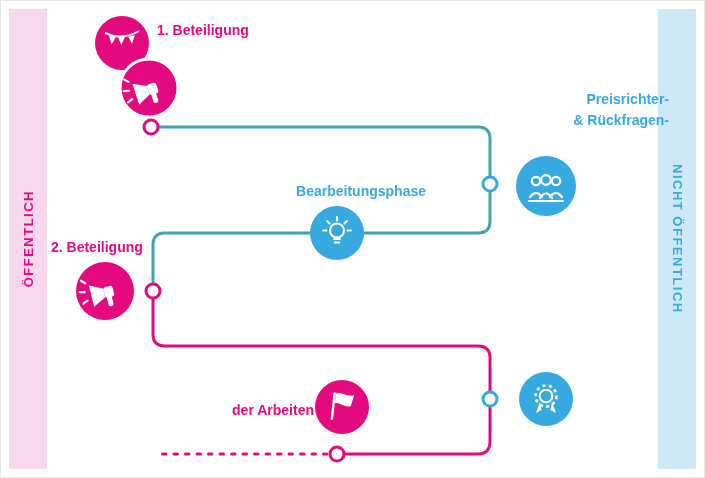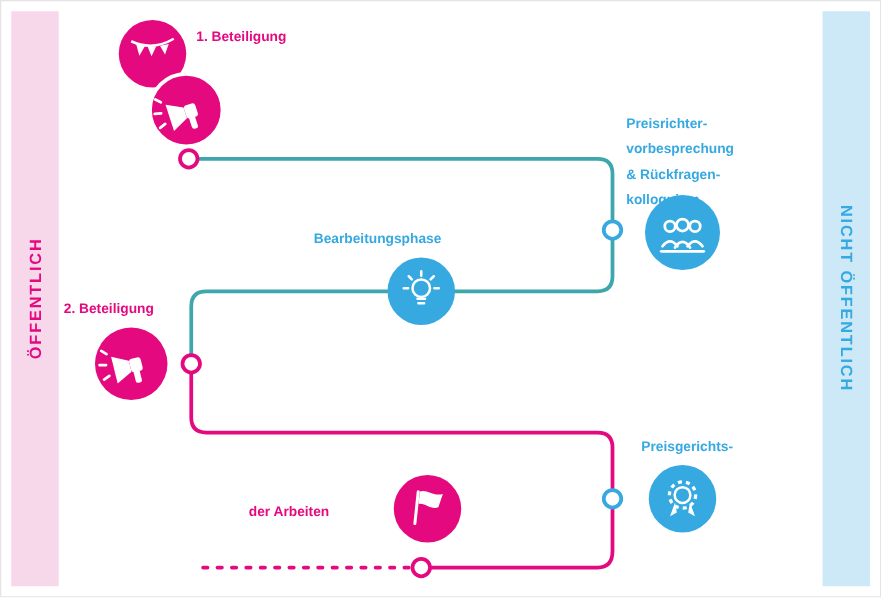--- a/index.html
+++ b/index.html
@@ -26,24 +26,24 @@
   .band-left .band-text{transform:rotate(180deg);color:var(--pink,#e5097f);}
   .band-right .band-text{color:var(--blue,#36a9e1);}
   svg.diagram{position:absolute;left:0;top:0;}
   .line{fill:none;stroke-width:3;}
   .stroke-teal{stroke:var(--teal,#3ea6ad);}
   .stroke-pink{stroke:var(--pink,#e5097f);}
   .stroke-blue{stroke:var(--blue,#36a9e1);}
   .fill-pink{fill:var(--pink,#e5097f);}
   .fill-blue{fill:var(--blue,#36a9e1);}
   .node{fill:#fff;stroke-width:3;}
-  .label{position:absolute;font-weight:700;font-size:11px;line-height:20px;}
+  .label{position:absolute;font-weight:700;font-size:14px;line-height:20px;}
   .label.pink{color:var(--pink,#e5097f);}
   .label.blue{color:var(--blue,#36a9e1);}
-  .center{text-align:left;}
+  .center{text-align:right;}
   .gap{margin-top:1px;}
 </style>
 </head>
 <body>
 
 <div class="canvas">
 
   <div class="band band-left">
     <span class="band-text">ÖFFENTLICH</span>
   </div>
@@ -117,34 +117,31 @@
     <circle class="node stroke-blue" cx="489" cy="398" r="7"></circle>
     <circle class="node stroke-pink" cx="336" cy="453" r="7"></circle>
   </svg>
 
   <div class="label pink" style="left:156px;top:19px;">
     <div>1. Beteiligung</div>
   </div>
 
   <div class="label blue center" style="left:500px;top:88px;width:168px;">
     <div>Preisrichter-</div>
-    <div>vorbesprechung</div>
     <div class="gap">&amp; Rückfragen-</div>
-    <div>kolloquium</div>
   </div>
 
   <div class="label blue center" style="left:250px;top:180px;width:175px;">
     <div>Bearbeitungsphase</div>
   </div>
 
   <div class="label pink" style="left:50px;top:236px;text-align:right;">
     <div>2. Beteiligung</div>
   </div>
 
   <div class="label blue center" style="left:512px;top:347px;width:148px;">
-    <div>Preisgerichts-</div>
   </div>
 
   <div class="label pink center" style="left:198px;top:399px;width:115px;">
     <div>der Arbeiten</div>
   </div>
 
 </div>
 
 </body></html>

